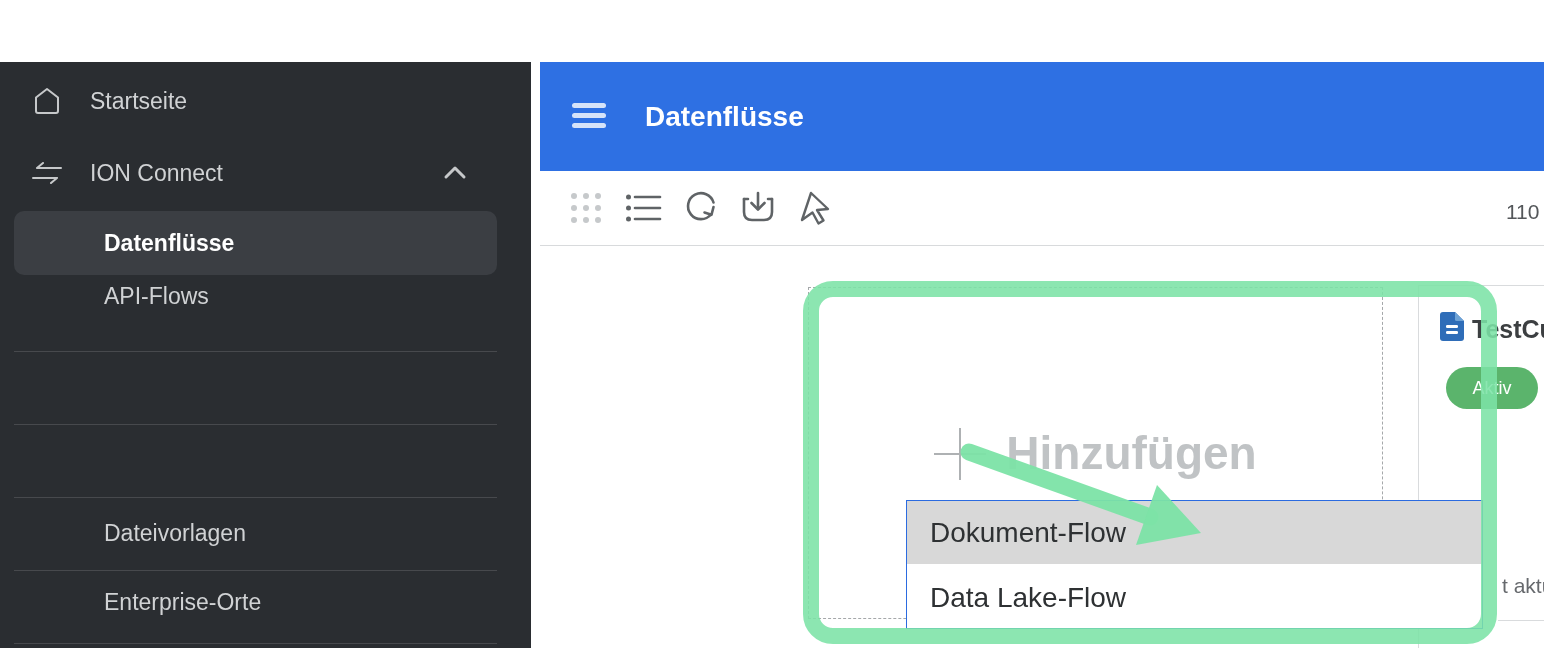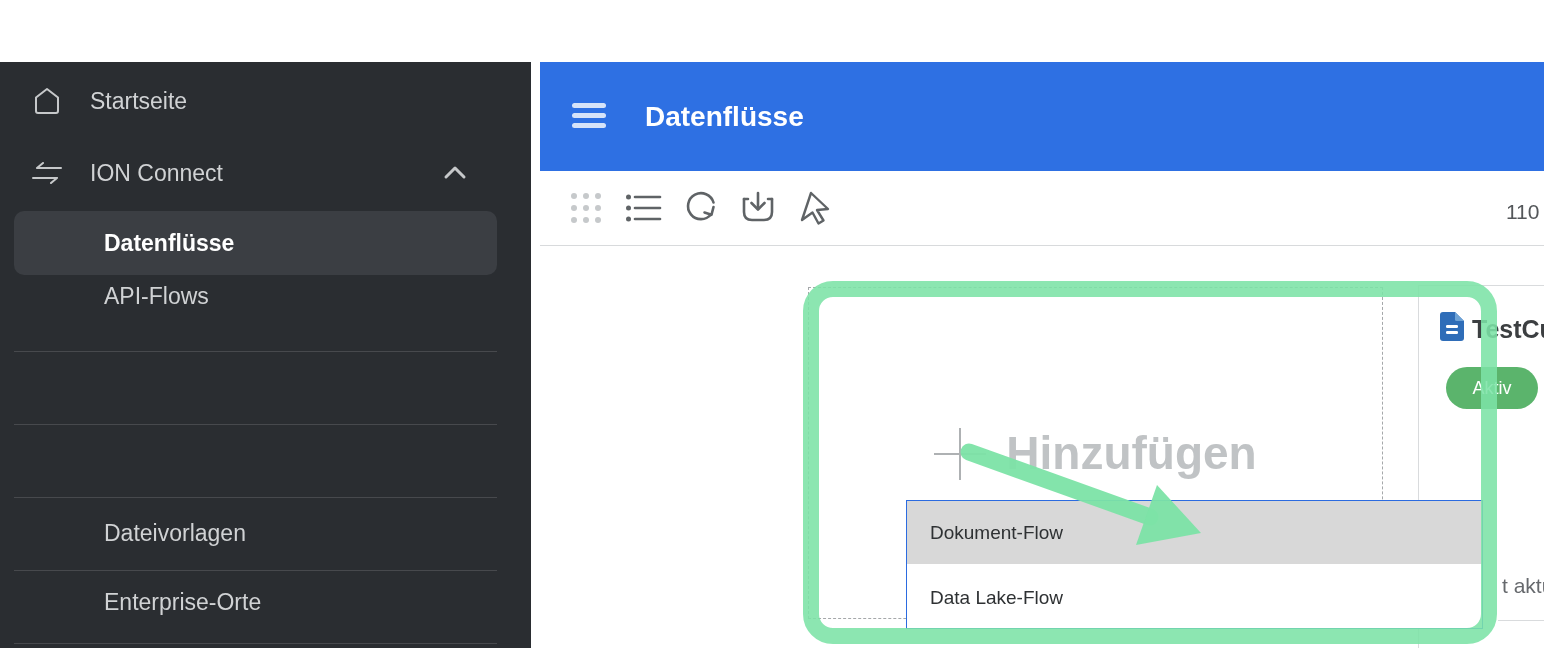--- a/index.html
+++ b/index.html
@@ -54,21 +54,21 @@
   .tcard .tcard-title { position:absolute; left:53px; top:29px; font-size:25px; font-weight:600; color:#3c3f41; white-space:nowrap; }
   .status-badge { position:absolute; left:27px; top:81px; width:92px; height:42px; border-radius:21px;
                   background:#5bb46c; display:flex; align-items:center; justify-content:center; }
   .status-badge span { font-size:18px; color:#ffffff; }
   .tcard-footer { position:absolute; left:83px; top:288px; font-size:21px; color:#66696d; white-space:nowrap; }
   .tcard-divider { position:absolute; left:79px; top:334px; width:48px; height:1px; background:#d9dbdd; }
 
   .dropdown { position:absolute; left:906px; top:500px; width:577px; height:129px;
               border:1px solid #2b6be0; background:#fff; }
   .dd-item { width:100%; height:63px; display:flex; align-items:center; padding-left:23px;
-             font-size:19px; color:#2e3133; cursor:pointer; }
+             font-size:28px; color:#2e3133; cursor:pointer; }
   .dd-item.hl { background:#d8d8d8; }
   .dd-item:last-child { height:67px; }
 
   .annotation-rect { position:absolute; left:803px; top:281px; width:694px; height:363px;
                      border:16px solid rgba(124,227,166,0.88); border-radius:30px; pointer-events:none; }
   .annotation-arrow { position:absolute; left:0; top:0; pointer-events:none; }
 
   .icon-gray { color:#5f6366; }
   .icon-lightgray { color:#c6c9cb; }
   .icon-side { color:#c6c8ca; }

